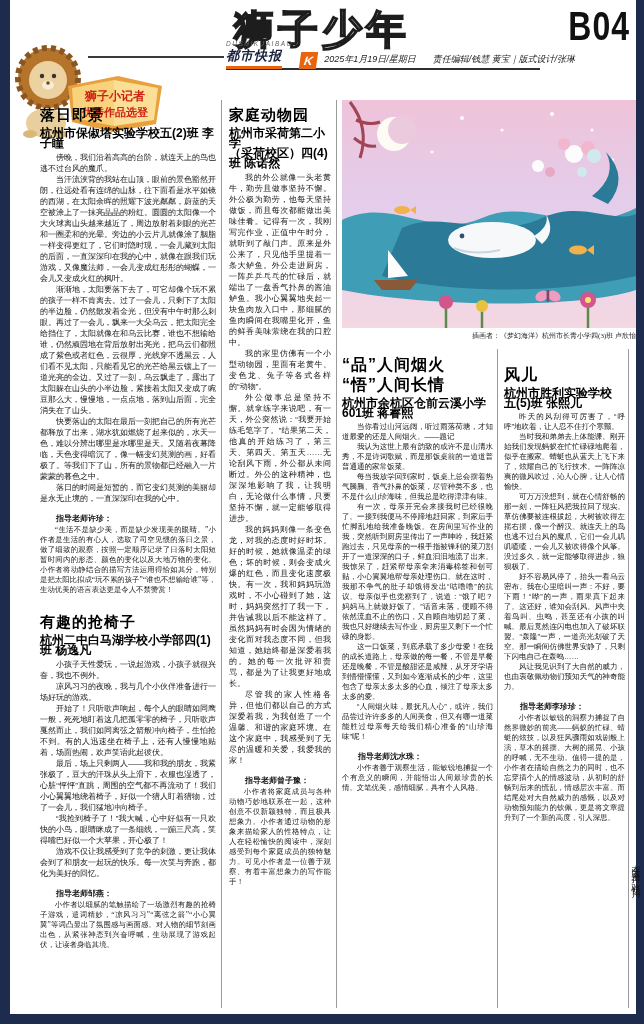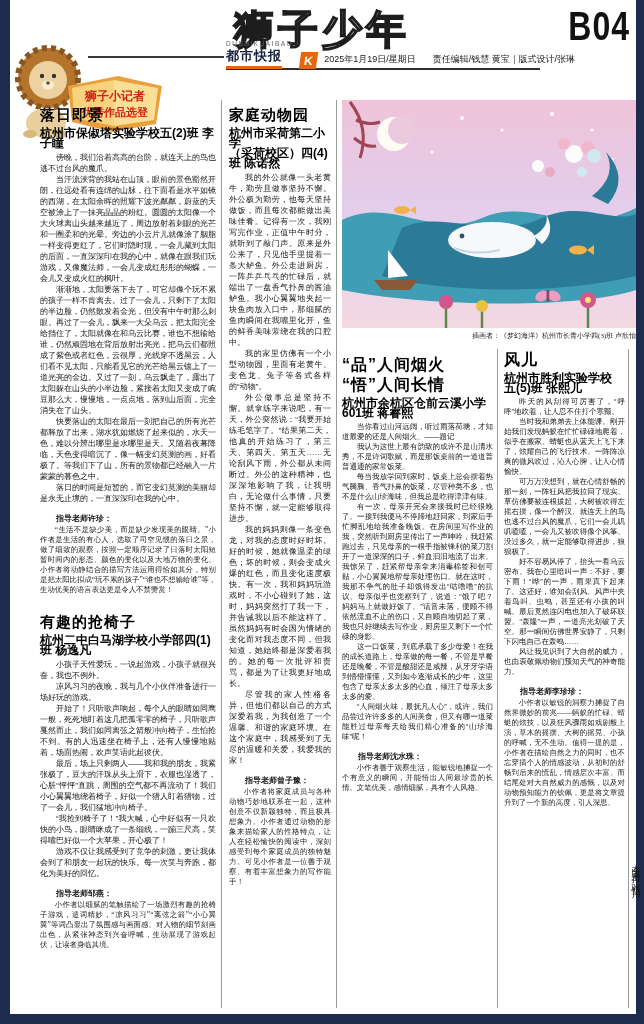--- a/index.html
+++ b/index.html
@@ -18,38 +18,38 @@
     position:absolute; top:2px; left:0; right:0; text-align:center;
     font-size:40px; font-weight:bold; letter-spacing:4px; color:#fbfbfb;
     -webkit-text-stroke:1.6px #1d1d1d; text-shadow:0 0 1px #1d1d1d;
   }
   .page-no {
     position:absolute; top:4px; right:14px; font-size:32px; font-weight:900;
     transform:scaleY(1.25); transform-origin:top; letter-spacing:1px; color:#111;
   }
   .rule-a { position:absolute; top:56px; left:88px; width:136px; height:2px; background:#3a3a3a; }
   .rule-b { position:absolute; top:68px; left:226px; width:314px; height:2px; background:#2e2e2e; }
-  .brand-row { position:absolute; top:40px; left:226px; display:flex; align-items:flex-end; gap:7px; }
+  .brand-row { position:absolute; top:40px; left:226px; display:flex; align-items:flex-end; gap:7px;font-style:italic; }
   .brand-stack { display:flex; flex-direction:column; align-items:flex-start; }
   .brand-latin { font-size:6.5px; letter-spacing:1.5px; color:#666; }
   .brand-cn { font-size:13px; font-weight:900; color:#17203c; border-bottom:3px solid #e8650f; padding-bottom:1px; letter-spacing:1px;}
   .k-logo { width:17px; height:17px; background:#e8650f; color:#fff; font-weight:900; font-size:12px;
             display:flex; align-items:center; justify-content:center; transform:skewX(-8deg); }
   .mast-date { font-size:9px; color:#1a1a1a; padding-bottom:3px; }
   .mast-editors { font-size:9px; color:#1a1a1a; padding-bottom:3px; margin-left:10px; }
 
   
   .badge { position:absolute; left:6px; top:38px; width:160px; height:118px; }
 
   
   .col { position:absolute; top:100px; }
   #col1 { left:40px;  width:176px; }
   #col2 { left:229px; width:102px; }
   #col3 { left:342px; width:151px; top:349px; }
-  #col4 { left:504px; width:121px; top:344px; }
+  #col4 { left:504px; width:121px; top:359px; }
   .vline { position:absolute; width:1px; background:#9a9a9a; z-index:2; }
   #v1 { left:221px; top:100px; height:908px; }
   #v2 { left:336px; top:100px; height:908px; }
   #v3 { left:497px; top:349px; height:659px; }
   #v4 { left:628px; top:349px; height:659px; }
 
   .article-title { font-size:15px; font-weight:bold; letter-spacing:1px; margin:6px 0 3px; color:#000; }
   .article-title.big { font-size:16px; line-height:20px; }
   .byline { font-size:12px; font-weight:bold; line-height:10px; margin-bottom:4px; color:#000; }
   .para { font-size:8px; line-height:11px; text-align:justify; text-indent:2em; color:#151515; }

